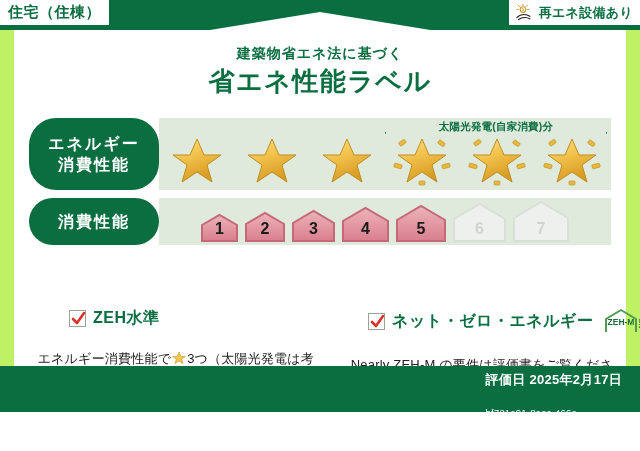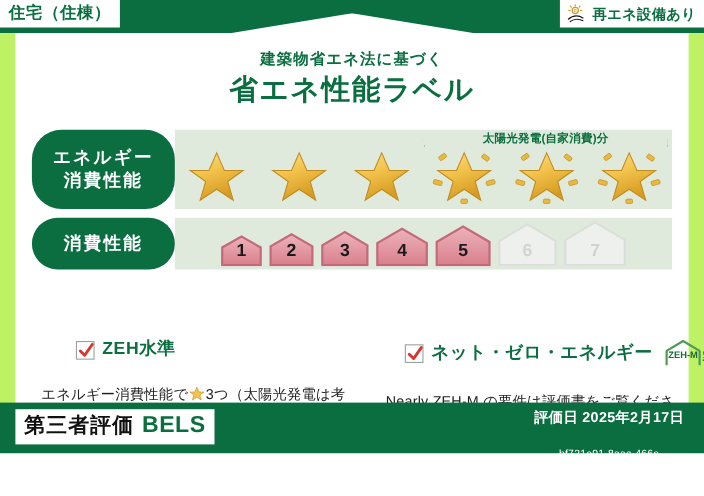--- a/index.html
+++ b/index.html
@@ -164,21 +164,21 @@
     position:absolute;left:14px;top:6px;background:#ffffff;
     padding:3px 8px 4px 8px;display:flex;align-items:baseline;gap:7px;
   }
   .bels-jp{color:#111111;font-weight:bold;font-size:19px;line-height:24px;letter-spacing:1px;}
   .bels-en{color:#0a6e40;font-weight:bold;font-size:21px;line-height:24px;letter-spacing:.5px;}
   .bldg-name{
     position:absolute;left:188px;top:13px;color:#ffffff;
     font-size:13px;line-height:18px;letter-spacing:.2px;margin-top:31px;
   }
   .eval{
-    position:absolute;right:18px;top:5px;text-align:center;color:#ffffff;
+    position:absolute;right:18px;top:5px;text-align:left;color:#ffffff;
   }
   .eval-date{font-size:13px;font-weight:bold;line-height:18px;letter-spacing:.3px;}
   .eval-id{font-size:9.5px;line-height:13px;letter-spacing:.2px;margin-top:17px;}
 </style>
 </head>
 <body>
 
 <div class="label-root">
 
   <div class="sheet"></div>
@@ -400,24 +400,20 @@
             <text x="44" y="15" font-size="4.6" text-anchor="middle" fill="#1e6b3a" font-family="sans-serif" font-weight="bold">Nearly</text>
             <text x="44" y="20" font-size="4.6" text-anchor="middle" fill="#1e6b3a" font-family="sans-serif" font-weight="bold">ZEH-M</text>
           </svg>
         </span>
       </div>
       <div class="col-body">Nearly ZEH-M の要件は評価書をご覧ください。</div>
     </div>
   </div>
 
   <div class="bottom">
-    <div class="bels-box">
-      <span class="bels-jp">第三者評価</span>
-      <span class="bels-en">BELS</span>
-    </div>
     <div class="bldg-name">D Paina Hino</div>
     <div class="eval">
       <div class="eval-date">評価日 2025年2月17日</div>
       <div class="eval-id">bf721e91-8aac-466e</div>
     </div>
   </div>
 
 </div>
 
 </body></html>

